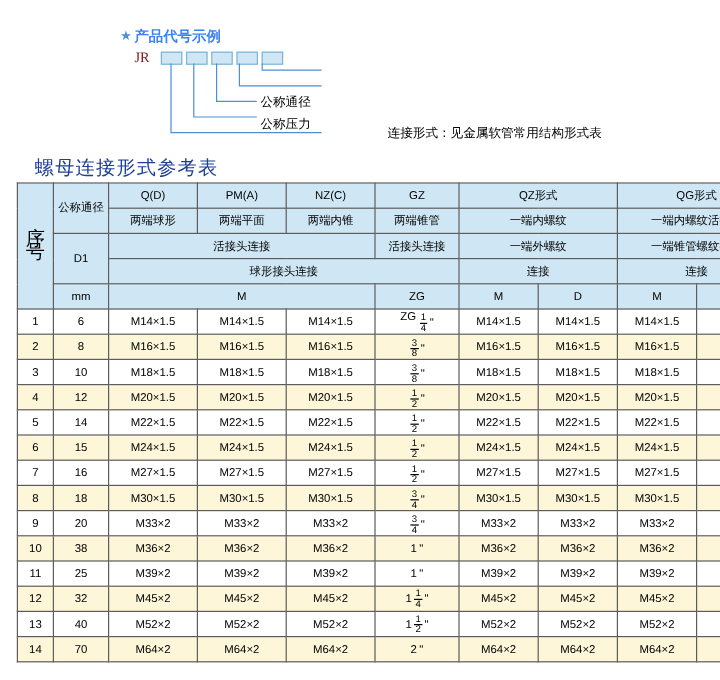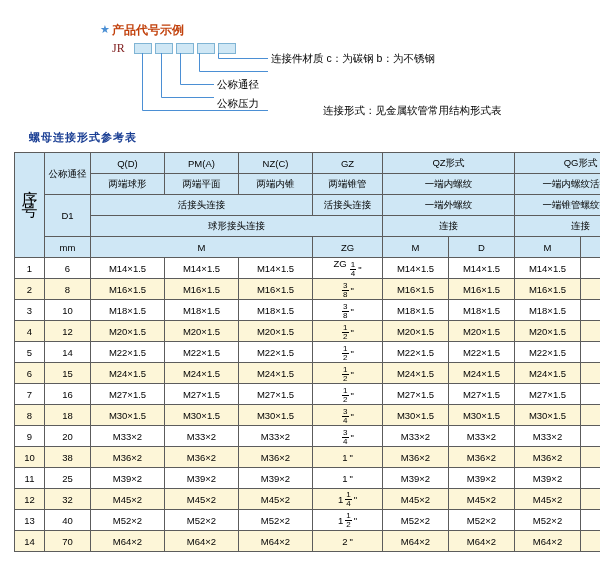--- a/index.html
+++ b/index.html
@@ -20,21 +20,21 @@
   .legend {
     position: relative;
     height: 128px;
   }
   .legend-title {
     position: absolute;
     left: 112px;
     top: 22px;
     font-size: 12px;
     font-weight: bold;
-    color: #c2410c;
+    color: #3b82f6;
     white-space: nowrap;
   }
   .legend-star {
     position: absolute;
     left: 100px;
     top: 23px;
     font-size: 11px;
     color: #4b8fd4;
   }
   .jr-label {
@@ -68,22 +68,22 @@
     font-size: 10.5px;
     white-space: nowrap;
     color: #000;
   }
 
   
   .table-title {
     position: absolute;
     left: 14px;
     top: 130px;
-    font-size: 11px;
-    font-weight: bold;
+    font-size: 16px;
+    font-weight: normal;
     color: #1b3f94;
     letter-spacing: 1px;
     padding-left: 15px;
   }
 
   
   .table-wrap {
     position: absolute;
     left: 14px;
     top: 152px;
@@ -176,21 +176,20 @@
       <path d="M199.5 53 L199.5 71.5 L268 71.5"></path>
 
       <path d="M180.5 53 L180.5 84.5 L214 84.5"></path>
 
       <path d="M161.5 53 L161.5 97.5 L214 97.5"></path>
 
       <path d="M142.5 53 L142.5 110.5 L268 110.5"></path>
     </g>
   </svg>
 
-  <div class="legend-item" style="left:271px; top:52px;">连接件材质  c：为碳钢  b：为不锈钢</div>
   <div class="legend-item" style="left:217px; top:78px;">公称通径</div>
   <div class="legend-item" style="left:217px; top:97px;">公称压力</div>
   <div class="legend-item" style="left:278px; top:104px;margin-left:45px;">连接形式：见金属软管常用结构形式表</div>
 </div>
 
 <div class="table-title">螺母连接形式参考表</div>
 
 <div class="table-wrap">
   <table class="spec">
     <colgroup>

